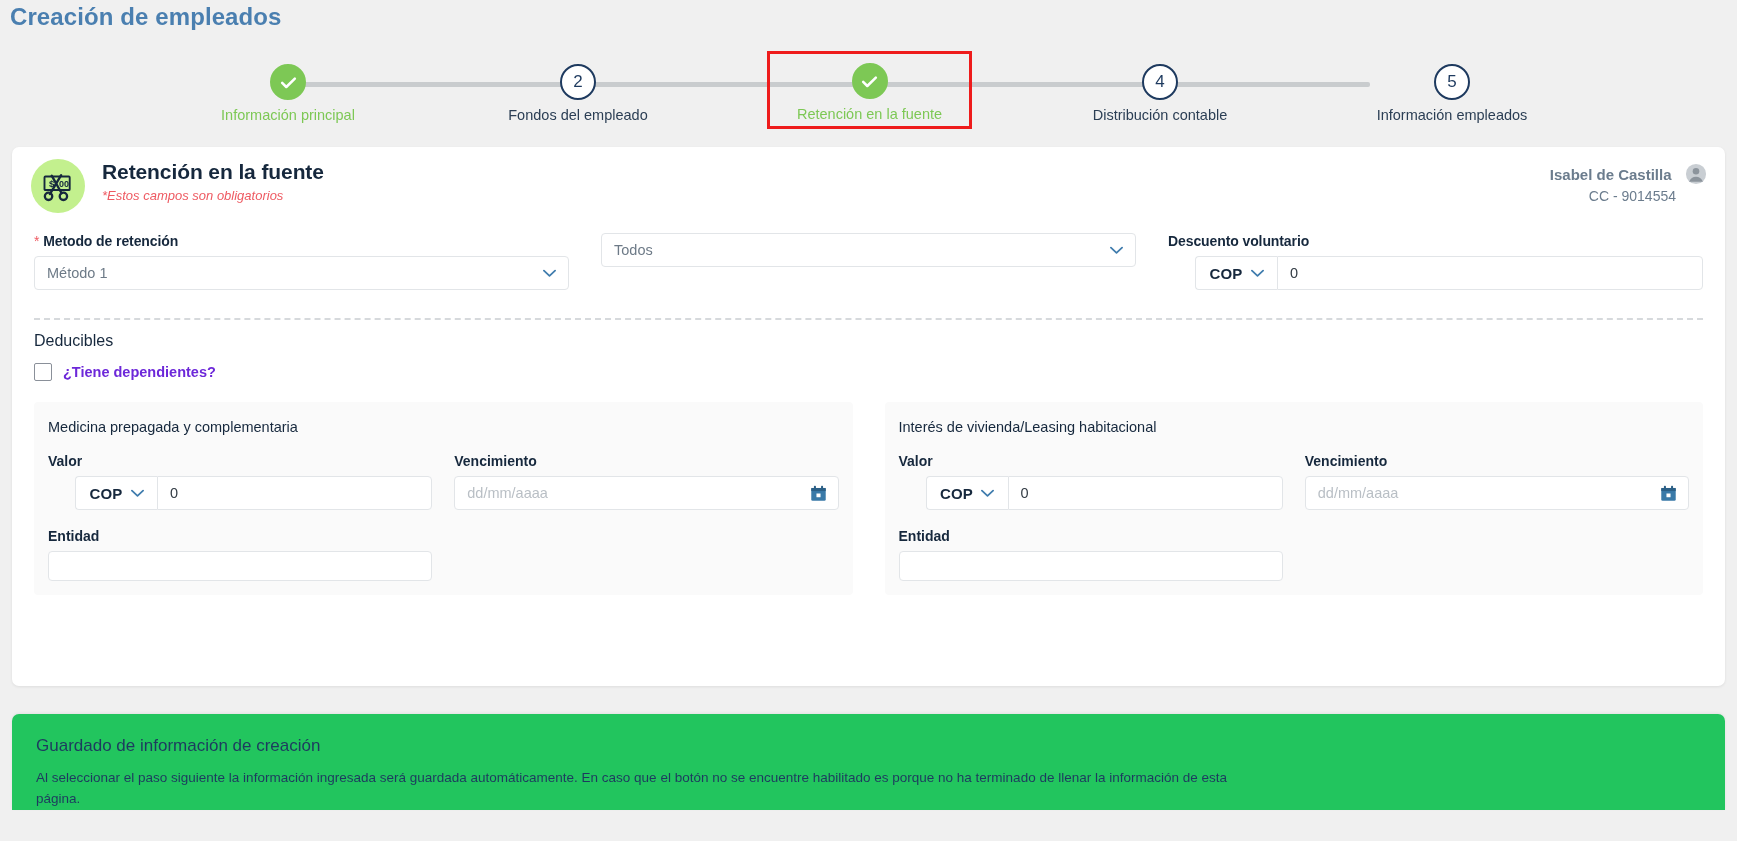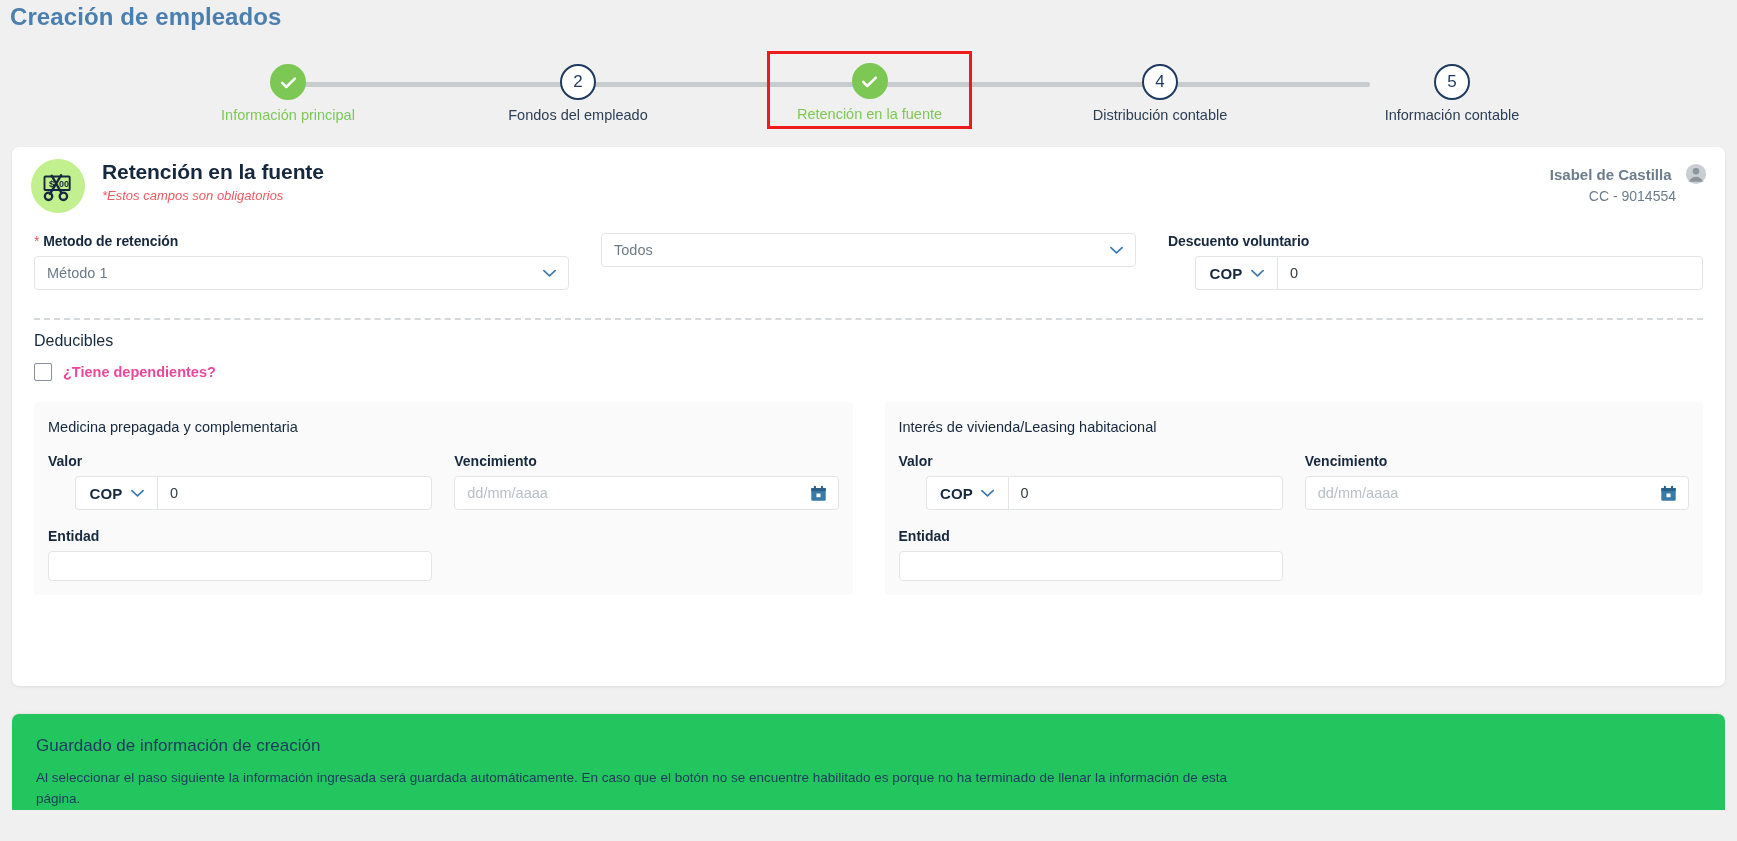--- a/index.html
+++ b/index.html
@@ -252,21 +252,21 @@
   }
   .cbox {
     width: 18px; height: 18px;
     border: 1.5px solid #8a9099;
     border-radius: 2px;
     background: #fff;
   }
   .cbox-label {
     font-size: 14.5px;
     font-weight: 700;
-    color: #ec4899;
+    color: #6d28d9;
   }
 
   .panels {
     margin-top: 21px;
     display: flex;
     gap: 32px;
   }
   .panel {
     flex: 1 1 0;
     background: #fafafa;
@@ -394,21 +394,21 @@
       <div class="step-label done">Retención en la fuente</div>
     </div>
 
     <div class="step" style="left:1160px;">
       <div class="step-circle pending">4</div>
       <div class="step-label">Distribución contable</div>
     </div>
 
     <div class="step" style="left:1452px;">
       <div class="step-circle pending">5</div>
-      <div class="step-label">Información contable</div>
+      <div class="step-label">Información empleados</div>
     </div>
   </div>
 
   <div class="card">
 
     <div class="card-head">
       <div class="head-icon">
         <svg width="36" height="36" viewBox="0 0 40 40">
           <rect x="5" y="9.5" width="28" height="15" rx="1" fill="none" stroke="#16283d" stroke-width="2.1"></rect>
           <text x="10" y="21" font-family="'Liberation Sans', sans-serif" font-size="11" font-weight="700" fill="#16283d">$</text>

